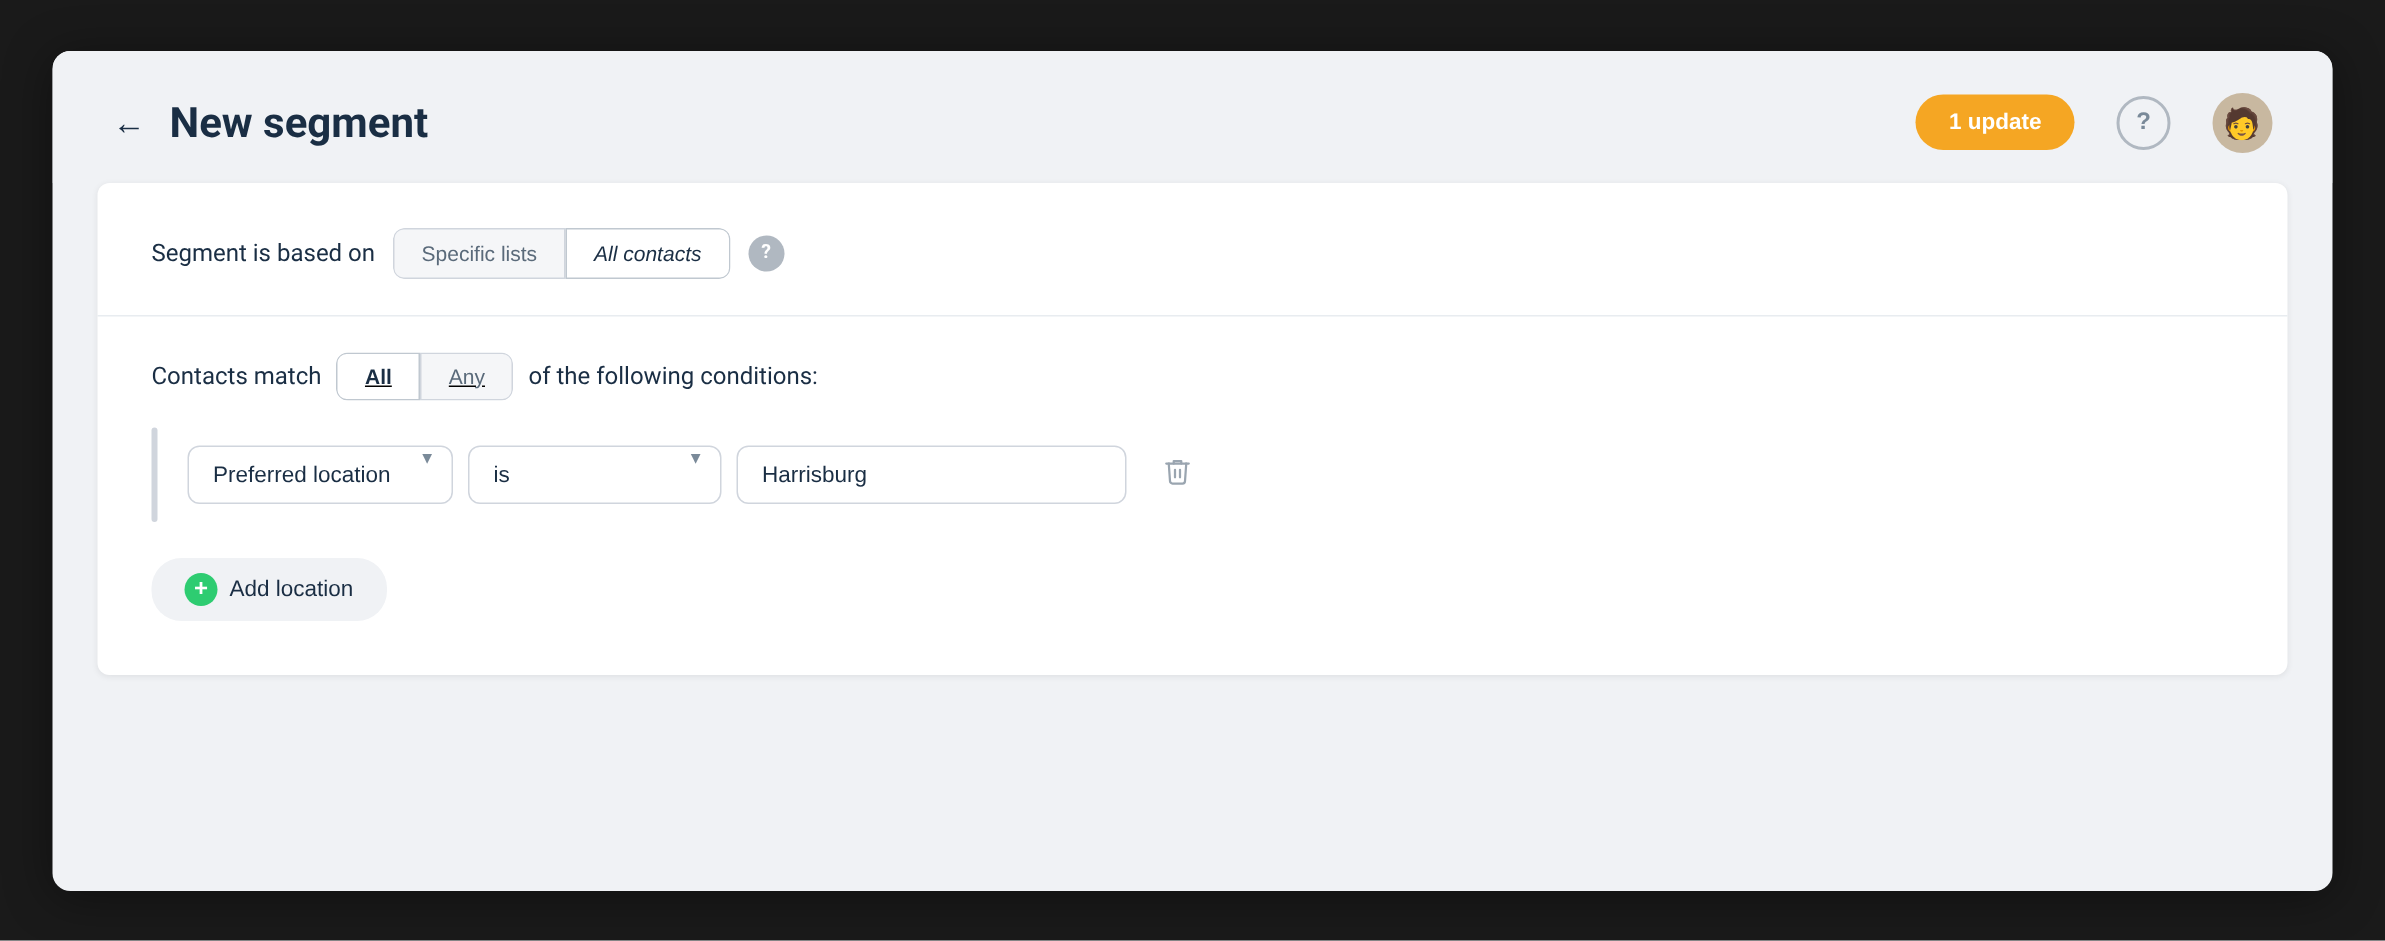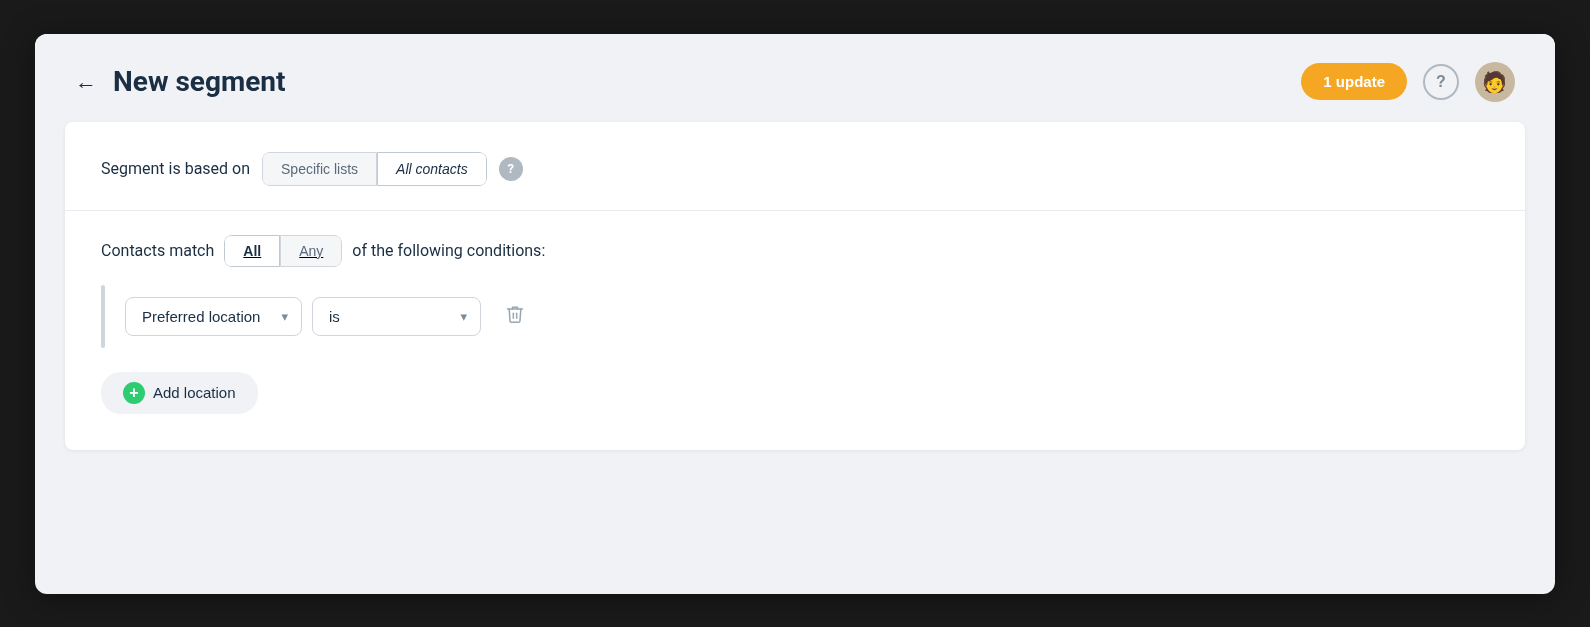--- a/index.html
+++ b/index.html
@@ -43,21 +43,21 @@
       align-items: center;
     }
     .page-title {
       font-size: 28px;
       font-weight: 700;
       color: #1a2e44;
     }
     .header-right {
       display: flex;
       align-items: center;
-      gap: 16px;
+      gap: 28px;
     }
     .update-btn {
       background: #f5a623;
       color: white;
       border: none;
       border-radius: 20px;
       padding: 10px 22px;
       font-size: 15px;
       font-weight: 600;
       cursor: pointer;
@@ -208,21 +208,21 @@
     .condition-row {
       display: flex;
       align-items: center;
       gap: 10px;
       flex: 1;
       padding: 12px 0;
     }
     .select-wrapper {
       position: relative;
       display: inline-flex;
-      align-items: center;
+      align-items: flex-start;
     }
     .select-wrapper select {
       appearance: none;
       padding: 10px 40px 10px 16px;
       border: 1.5px solid #d0d5dd;
       border-radius: 8px;
       background: white;
       font-size: 15px;
       color: #1a2e44;
       cursor: pointer;
@@ -351,20 +351,21 @@
         <div class="select-wrapper">
           <select>
             <option>is</option>
             <option>is not</option>
             <option>contains</option>
             <option>does not contain</option>
           </select>
           <span class="select-arrow">▾</span>
         </div>
 
+        <input class="condition-input" type="text" value="Harrisburg" style="">
 
         <button class="delete-btn">
           <svg width="20" height="20" viewBox="0 0 24 24" fill="none" stroke="#9aa5b0" stroke-width="1.8" stroke-linecap="round" stroke-linejoin="round">
             <polyline points="3 6 5 6 21 6"></polyline>
             <path d="M19 6l-1 14a2 2 0 0 1-2 2H8a2 2 0 0 1-2-2L5 6"></path>
             <path d="M10 11v6"></path>
             <path d="M14 11v6"></path>
             <path d="M9 6V4h6v2"></path>
           </svg>
         </button>

